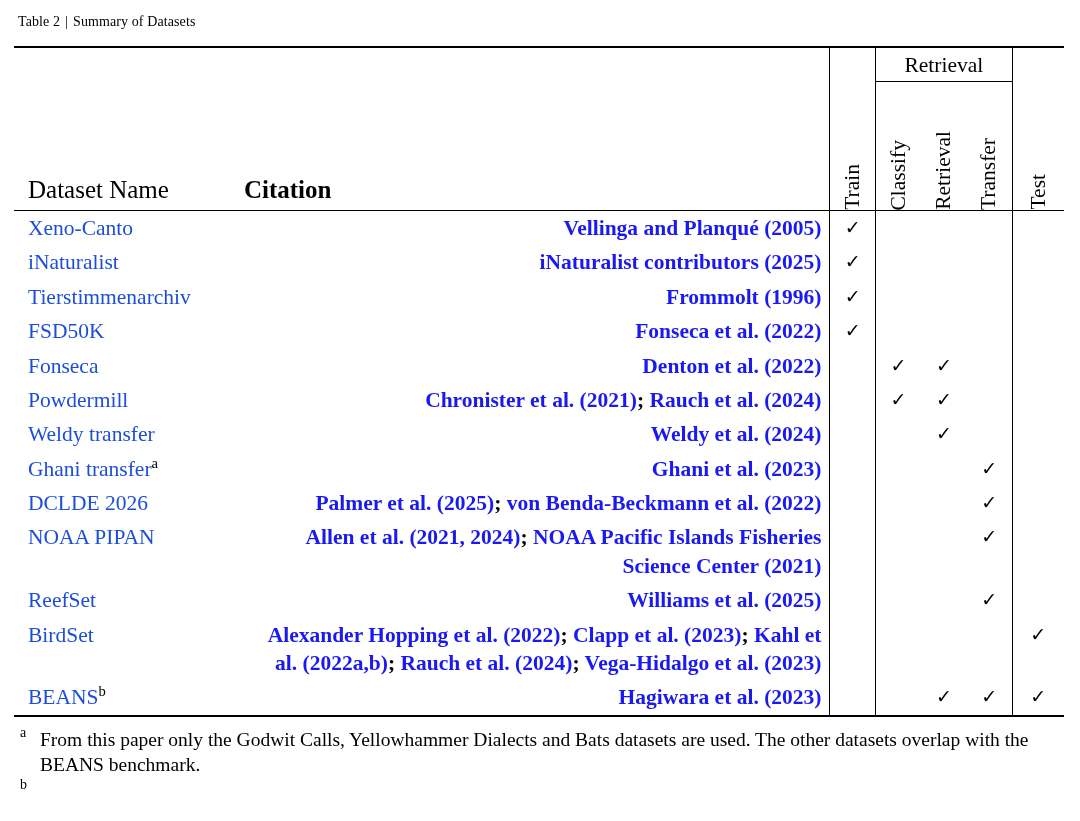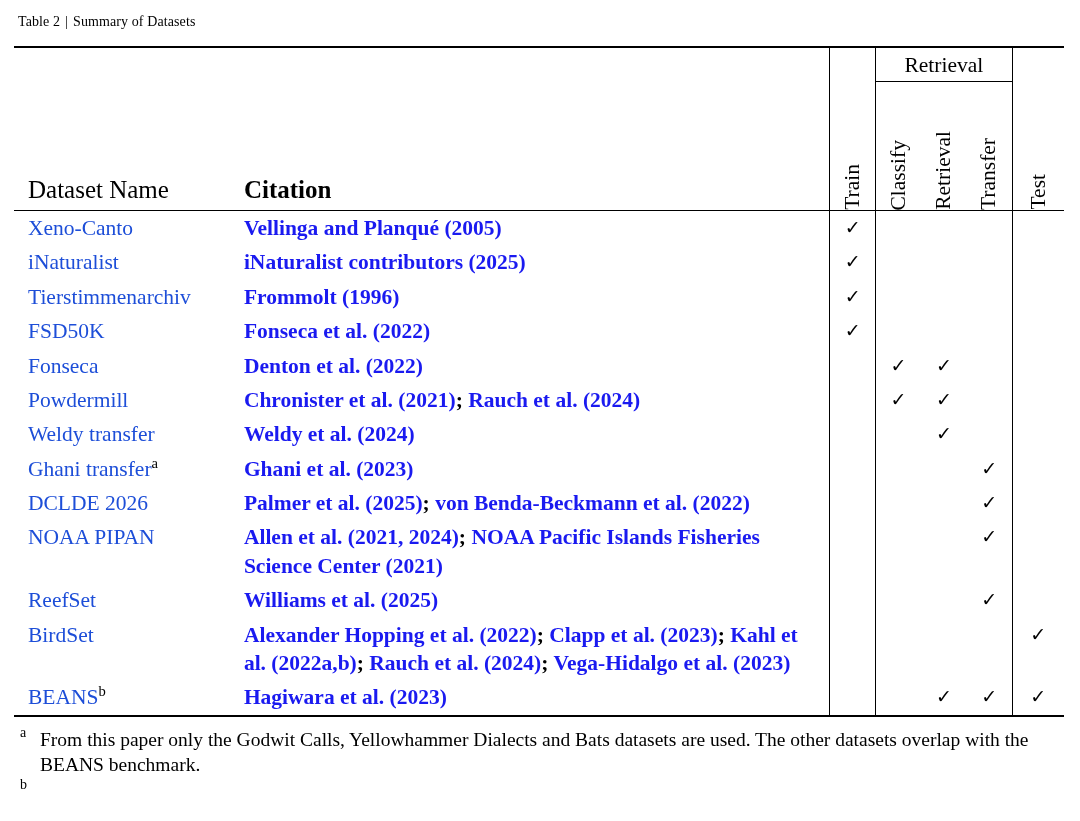--- a/index.html
+++ b/index.html
@@ -99,20 +99,21 @@
     padding-bottom: 4px;
   }
   tr.data td {
     padding-top: 3px;
     padding-bottom: 3px;
     vertical-align: top;
     line-height: 1.32;
   }
   .cite {
     color: #1a1af0;
+    text-align: right;
   }
   .cite .plain {
     color: #000;
   }
   .name {
     color: #1d4ed8;
     white-space: nowrap;
   }
   sup {
     font-size: 0.68em;

